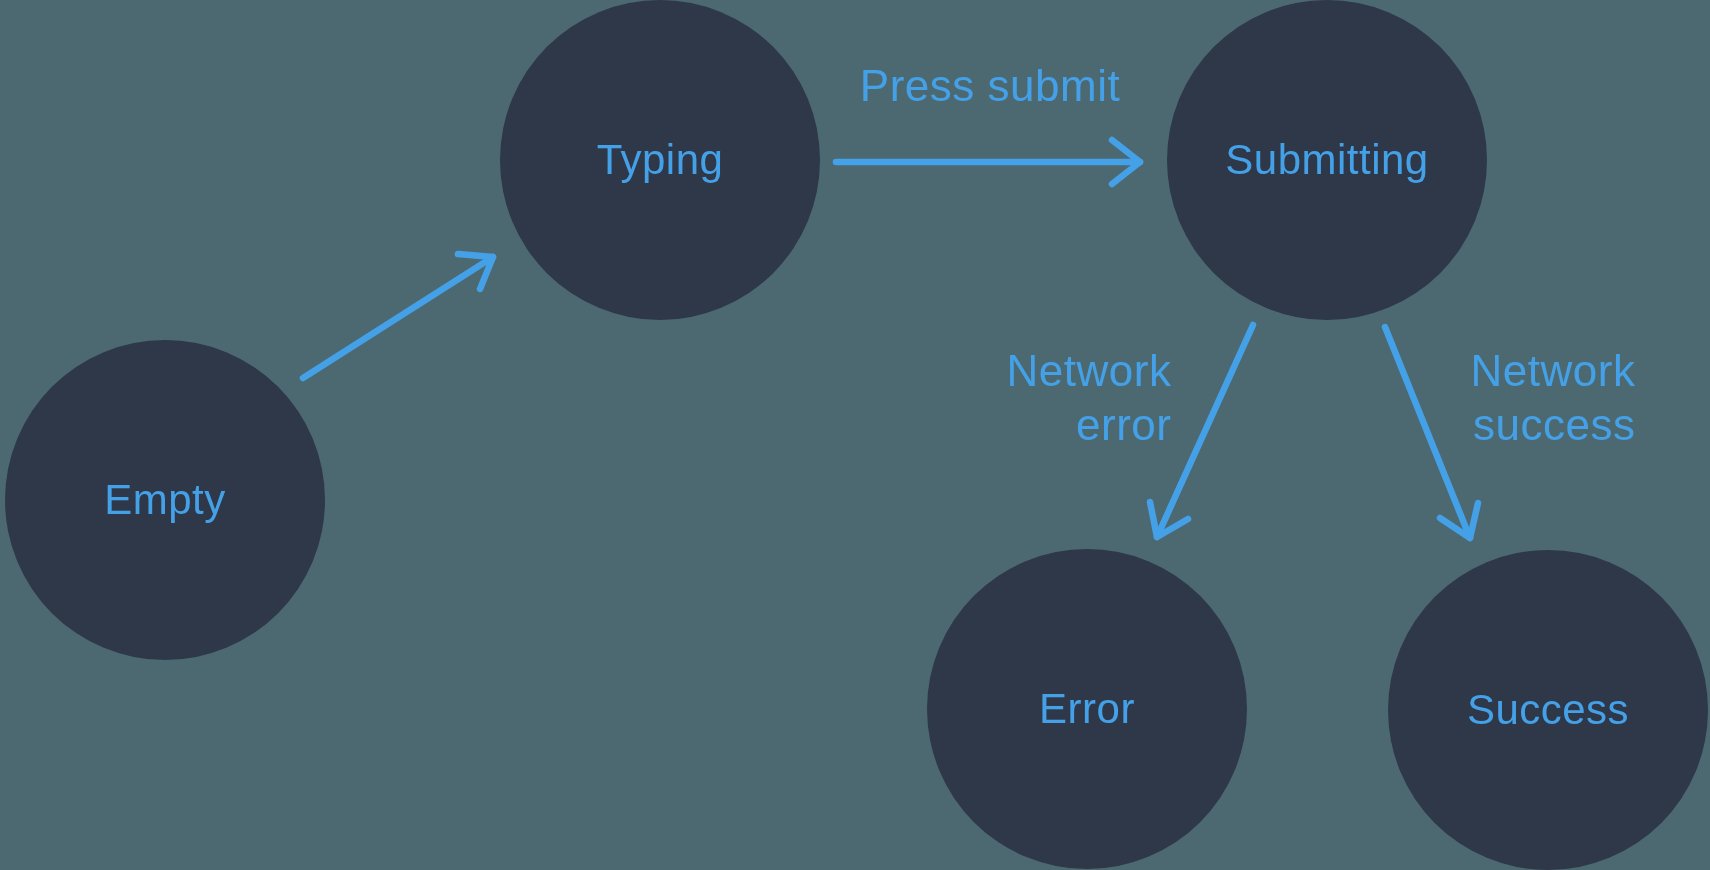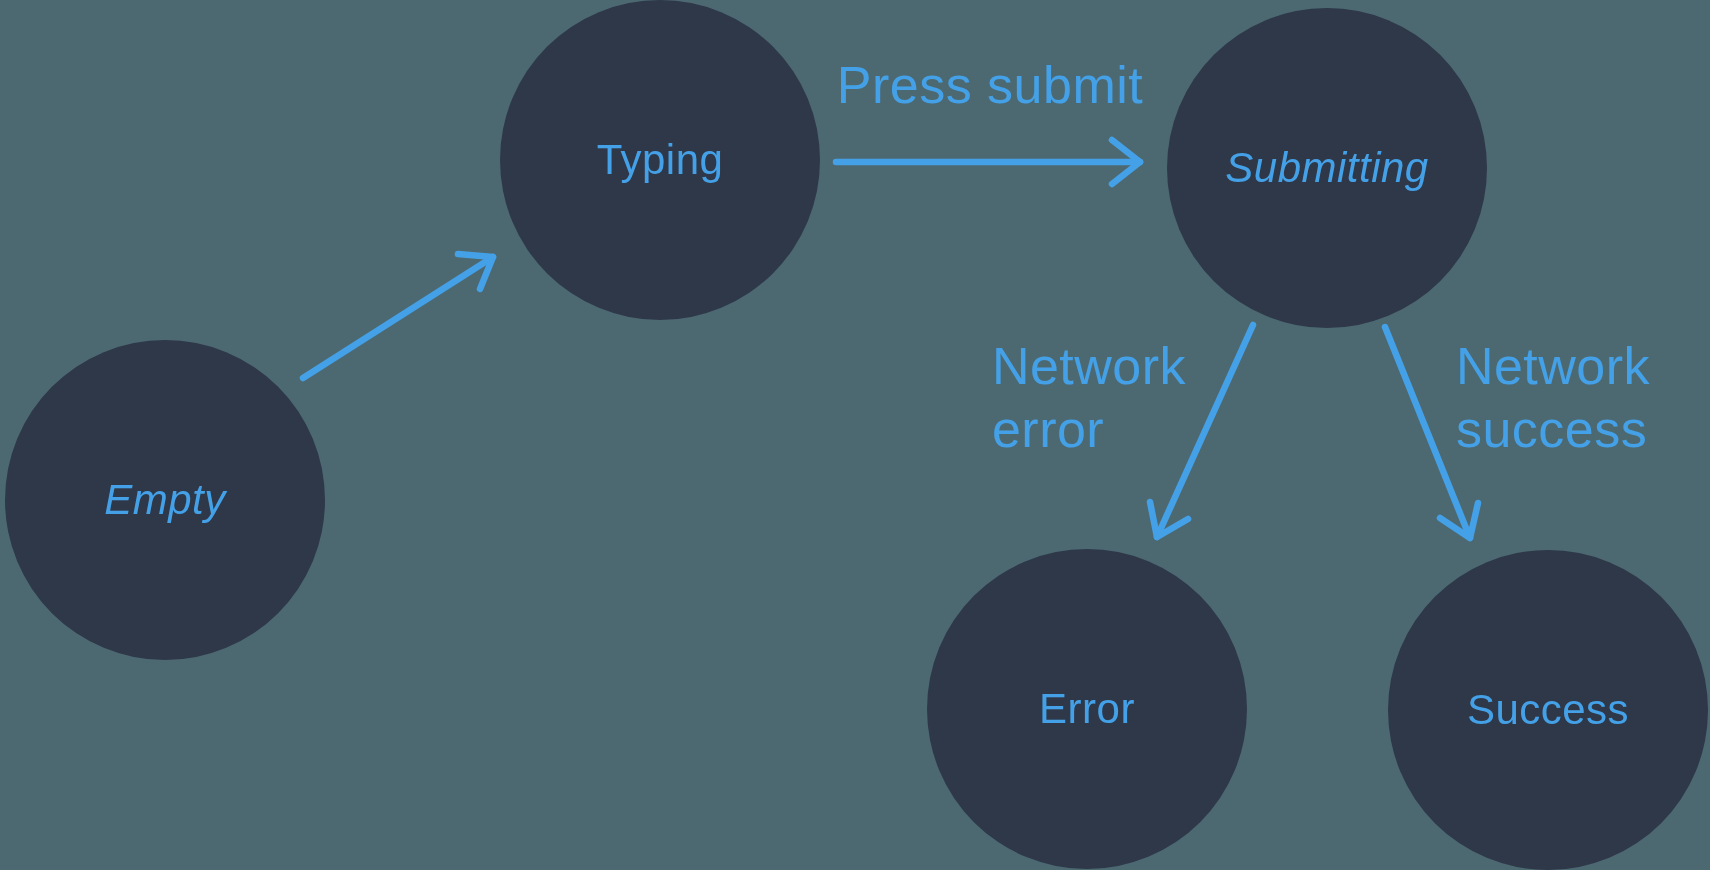--- a/index.html
+++ b/index.html
@@ -45,23 +45,23 @@
   .node-label{
     color:var(--accent);
     font-size:42px;
     letter-spacing:0.5px;
     white-space:nowrap;
   }
   .edge-label{
     position:absolute;
     transform:translate(-50%,-50%);
     color:var(--accent);
-    font-size:52px;
+    font-size:44px;
     line-height:1.22;
-    text-align:left;
+    text-align:right;
     letter-spacing:0.5px;
     white-space:nowrap;
   }
 </style>
 </head>
 <body>
 
 <div class="stage">
 
   <svg class="edges-layer" viewBox="0 0 1710 870" xmlns="http://www.w3.org/2000/svg">
@@ -76,29 +76,29 @@
     <g>
       <path d="M1253 325 L1157 537"></path>
       <path d="M1150 502 L1157 537 L1188 519"></path>
     </g>
     <g>
       <path d="M1385 327 L1470 538"></path>
       <path d="M1440 518 L1470 538 L1478 503"></path>
     </g>
   </svg>
 
-  <div class="node" style="left:5px;   top:340px;font-style:italic;">
+  <div class="node" style="left:5px;   top:340px;">
     <span class="node-label">Empty</span>
   </div>
 
   <div class="node" style="left:500px; top:0px;">
     <span class="node-label">Typing</span>
   </div>
 
-  <div class="node" style="left:1167px; top:8px;font-style:italic;">
+  <div class="node" style="left:1167px; top:0px;">
     <span class="node-label">Submitting</span>
   </div>
 
   <div class="node" style="left:927px; top:549px;">
     <span class="node-label">Error</span>
   </div>
 
   <div class="node" style="left:1388px; top:550px;">
     <span class="node-label">Success</span>
   </div>

